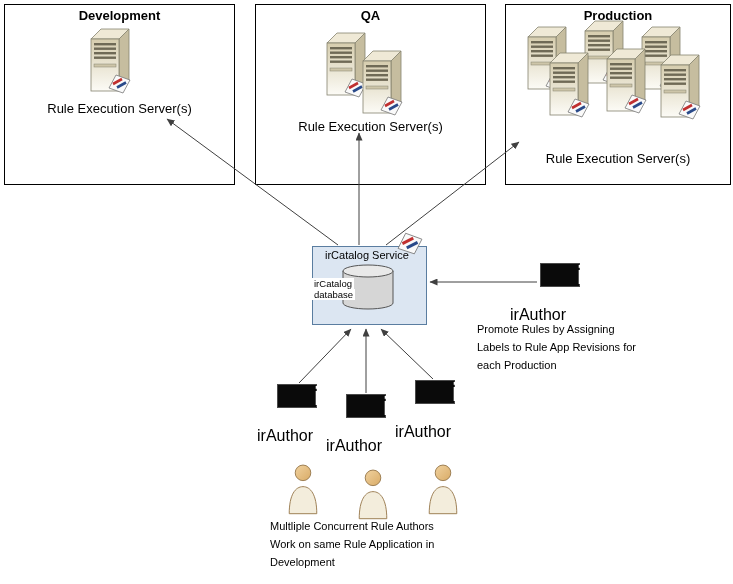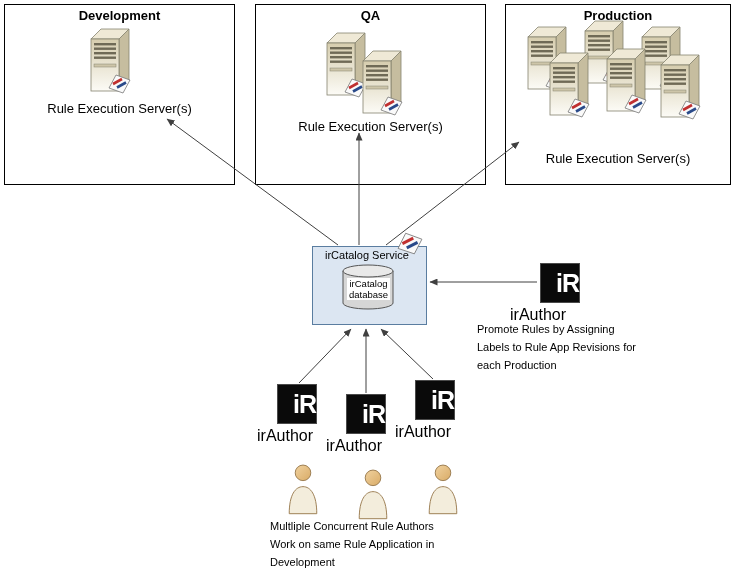--- a/index.html
+++ b/index.html
@@ -11,28 +11,28 @@
   .env-box{position:absolute;border:1px solid var(--box-border,#000);background:transparent;}
   .env-title{position:absolute;top:3px;left:0;right:0;text-align:center;font-weight:bold;font-size:13px;}
   .env-label{position:absolute;left:0;right:0;text-align:center;font-size:13px;}
   .icon{position:absolute;line-height:0;}
   .catalog{
     position:absolute;left:312px;top:246px;width:113px;height:77px;
     background:var(--catalog-fill,#dce6f2);
     border:1px solid var(--catalog-border,#5a7da0);
   }
   .catalog-title{position:absolute;top:2px;left:12px;right:0;text-align:left;font-size:11px;}
-  .db-label{position:absolute;left:312px;top:278px;width:113px;text-align:center;font-size:9.5px;line-height:11px;}
+  .db-label{position:absolute;left:312px;top:278px;width:113px;text-align:left;font-size:9.5px;line-height:11px;}
   .db-label span{background:#fff;padding:0 2px;display:inline-block;}
   .ir-logo{
-    position:absolute;width:40px;height:40px;
+    position:absolute;width:40px;height:24px;
     background:var(--ir-logo-bg,#0a0a0a);color:var(--ir-logo-text-color,#fff);
     border:1px solid #4a4a4a;box-sizing:border-box;
-    display:flex;align-items:center;justify-content:flex-end;
-    font-weight:bold;font-size:25px;letter-spacing:-1px;line-height:1;
+    display:flex;align-items:center;justify-content:flex-start;
+    font-weight:bold;font-size:25px;letter-spacing:-1px;line-height:1;padding-left:36px;
   }
   .small-label{position:absolute;font-size:16px;}
   .note{position:absolute;font-size:11px;line-height:18px;}
   .arrows-layer{position:absolute;left:0;top:0;pointer-events:none;}
   .arrow{stroke:var(--arrow-color,#404040);stroke-width:1;fill:none;}
   .arrowhead-fill{fill:var(--arrow-color,#404040);}
   .defs-svg{position:absolute;width:0;height:0;}
 </style>
 </head>
 <body>

